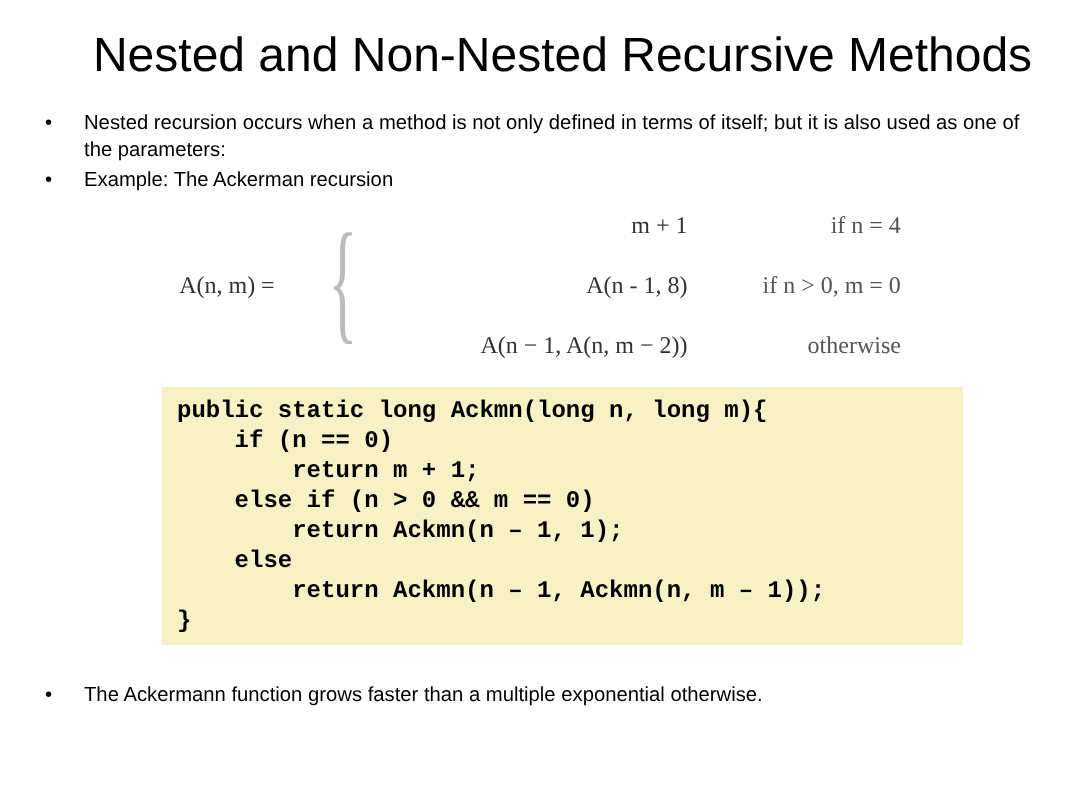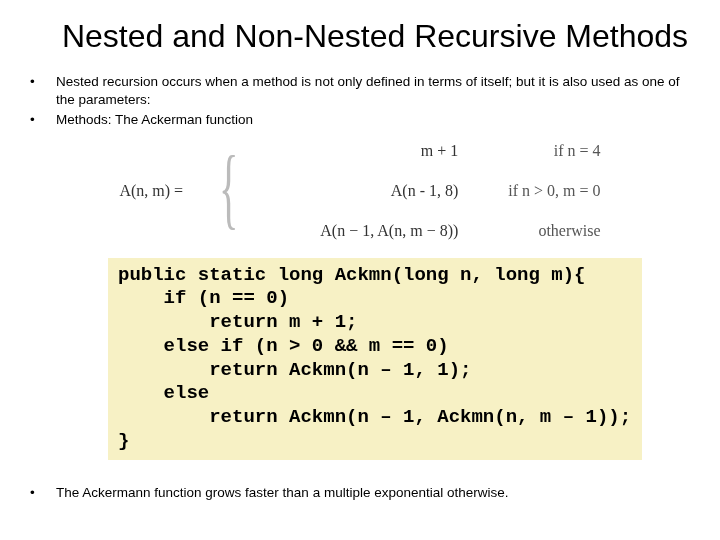--- a/index.html
+++ b/index.html
@@ -70,21 +70,21 @@
       display: flex;
       justify-content: space-between;
       gap: 50px;
       align-items: baseline;
     }
     .case-row .expr { min-width: 200px; }
     .case-row .cond { color: #555; }
     .code-block {
       background: #f7f1c5;
       font-family: 'Courier New', Courier, monospace;
-      font-size: 19px;
+      font-size: 16px;
       font-weight: bold;
       line-height: 1.25;
       white-space: pre;
       padding: 6px 10px;
       margin: 10px 50px 24px 80px;
       color: #000;
     }
     .after-bullets {
       list-style: none;
       font-size: 13.5px;
@@ -103,39 +103,39 @@
 
 <h1 class="title">Nested and Non-Nested Recursive Methods</h1>
 
 <ul class="bullets">
   <li>
     <span class="dot">•</span>
     <span class="txt">Nested recursion occurs when a method is not only defined in terms of itself; but it is also used as one of the parameters:</span>
   </li>
   <li>
     <span class="dot">•</span>
-    <span class="txt">Methods: The Ackerman function</span>
+    <span class="txt">Example: The Ackerman recursion</span>
   </li>
 </ul>
 
 <div class="formula-wrap">
   <div class="formula">
     <span class="lhs">A(n, m) =</span>
     <span class="brace">{</span>
     <div class="cases">
       <div class="case-row">
         <span class="expr">m + 1</span>
         <span class="cond">if n = 4</span>
       </div>
       <div class="case-row">
         <span class="expr">A(n - 1, 8)</span>
         <span class="cond">if n &gt; 0, m = 0</span>
       </div>
       <div class="case-row">
-        <span class="expr">A(n − 1, A(n, m − 8))</span>
+        <span class="expr">A(n − 1, A(n, m − 2))</span>
         <span class="cond">otherwise</span>
       </div>
     </div>
   </div>
 </div>
 
 <div class="code-block">public static long Ackmn(long n, long m){
     if (n == 0)
         return m + 1;
     else if (n &gt; 0 &amp;&amp; m == 0)

